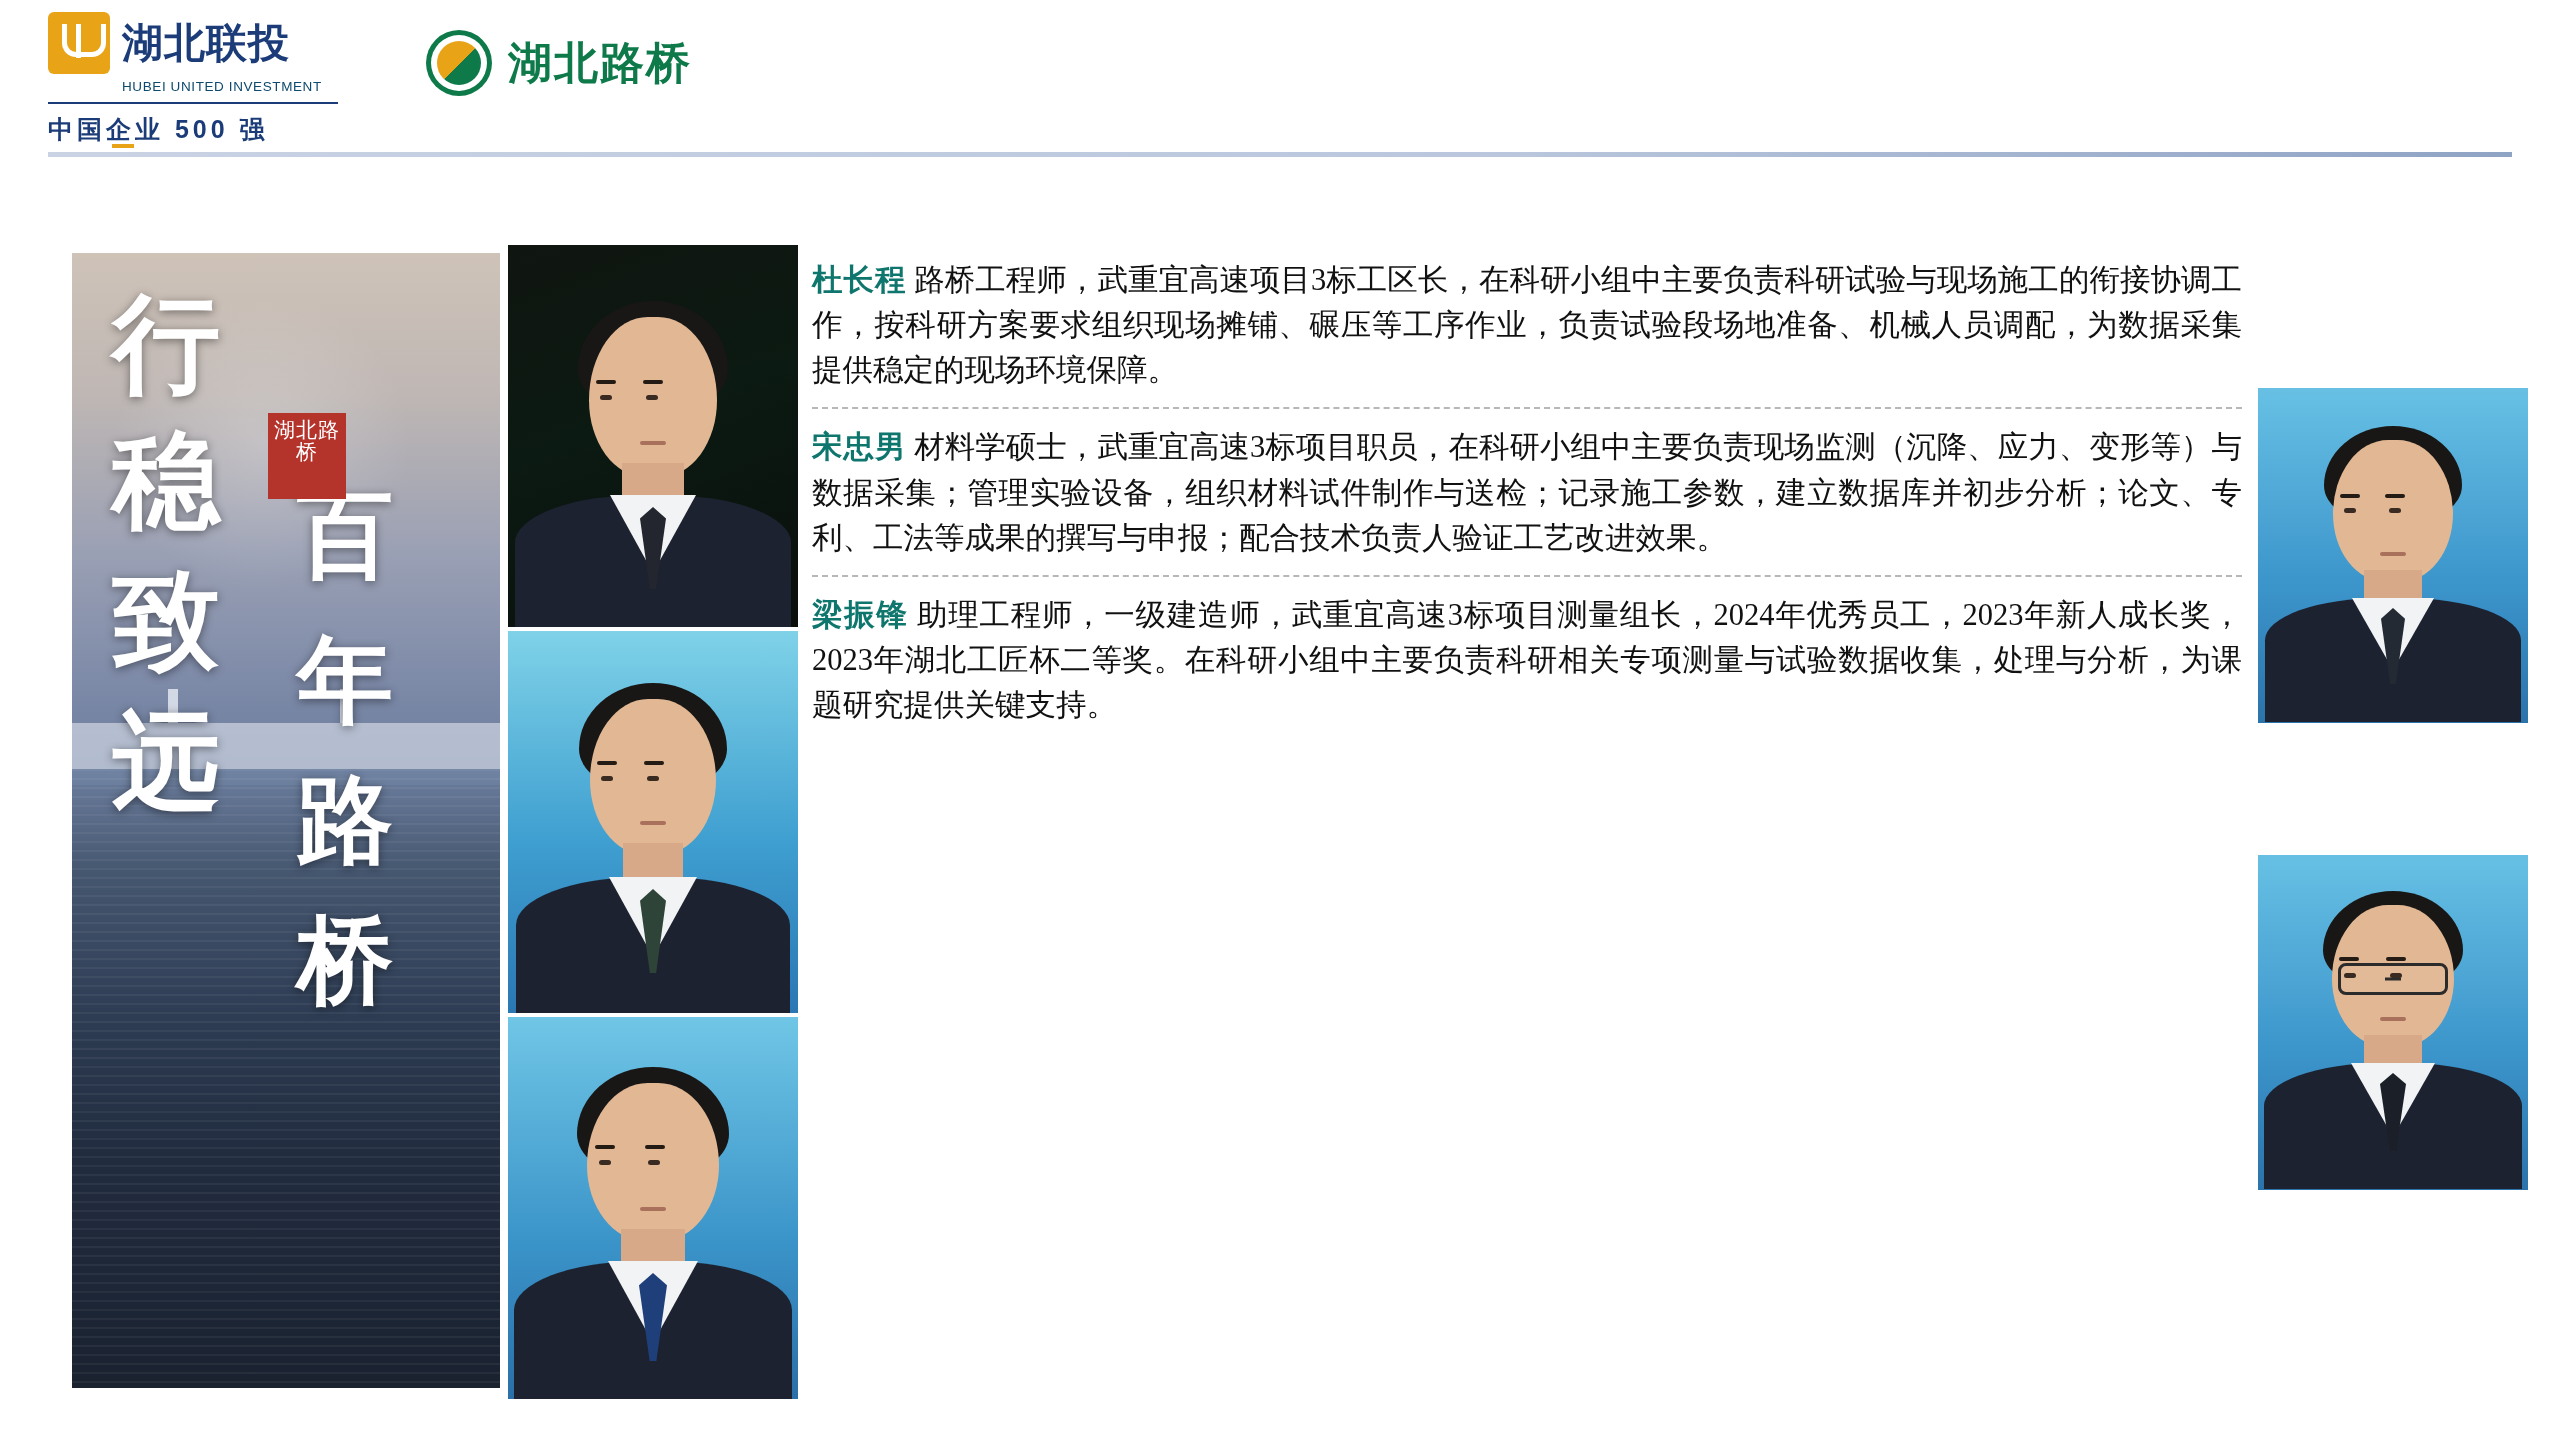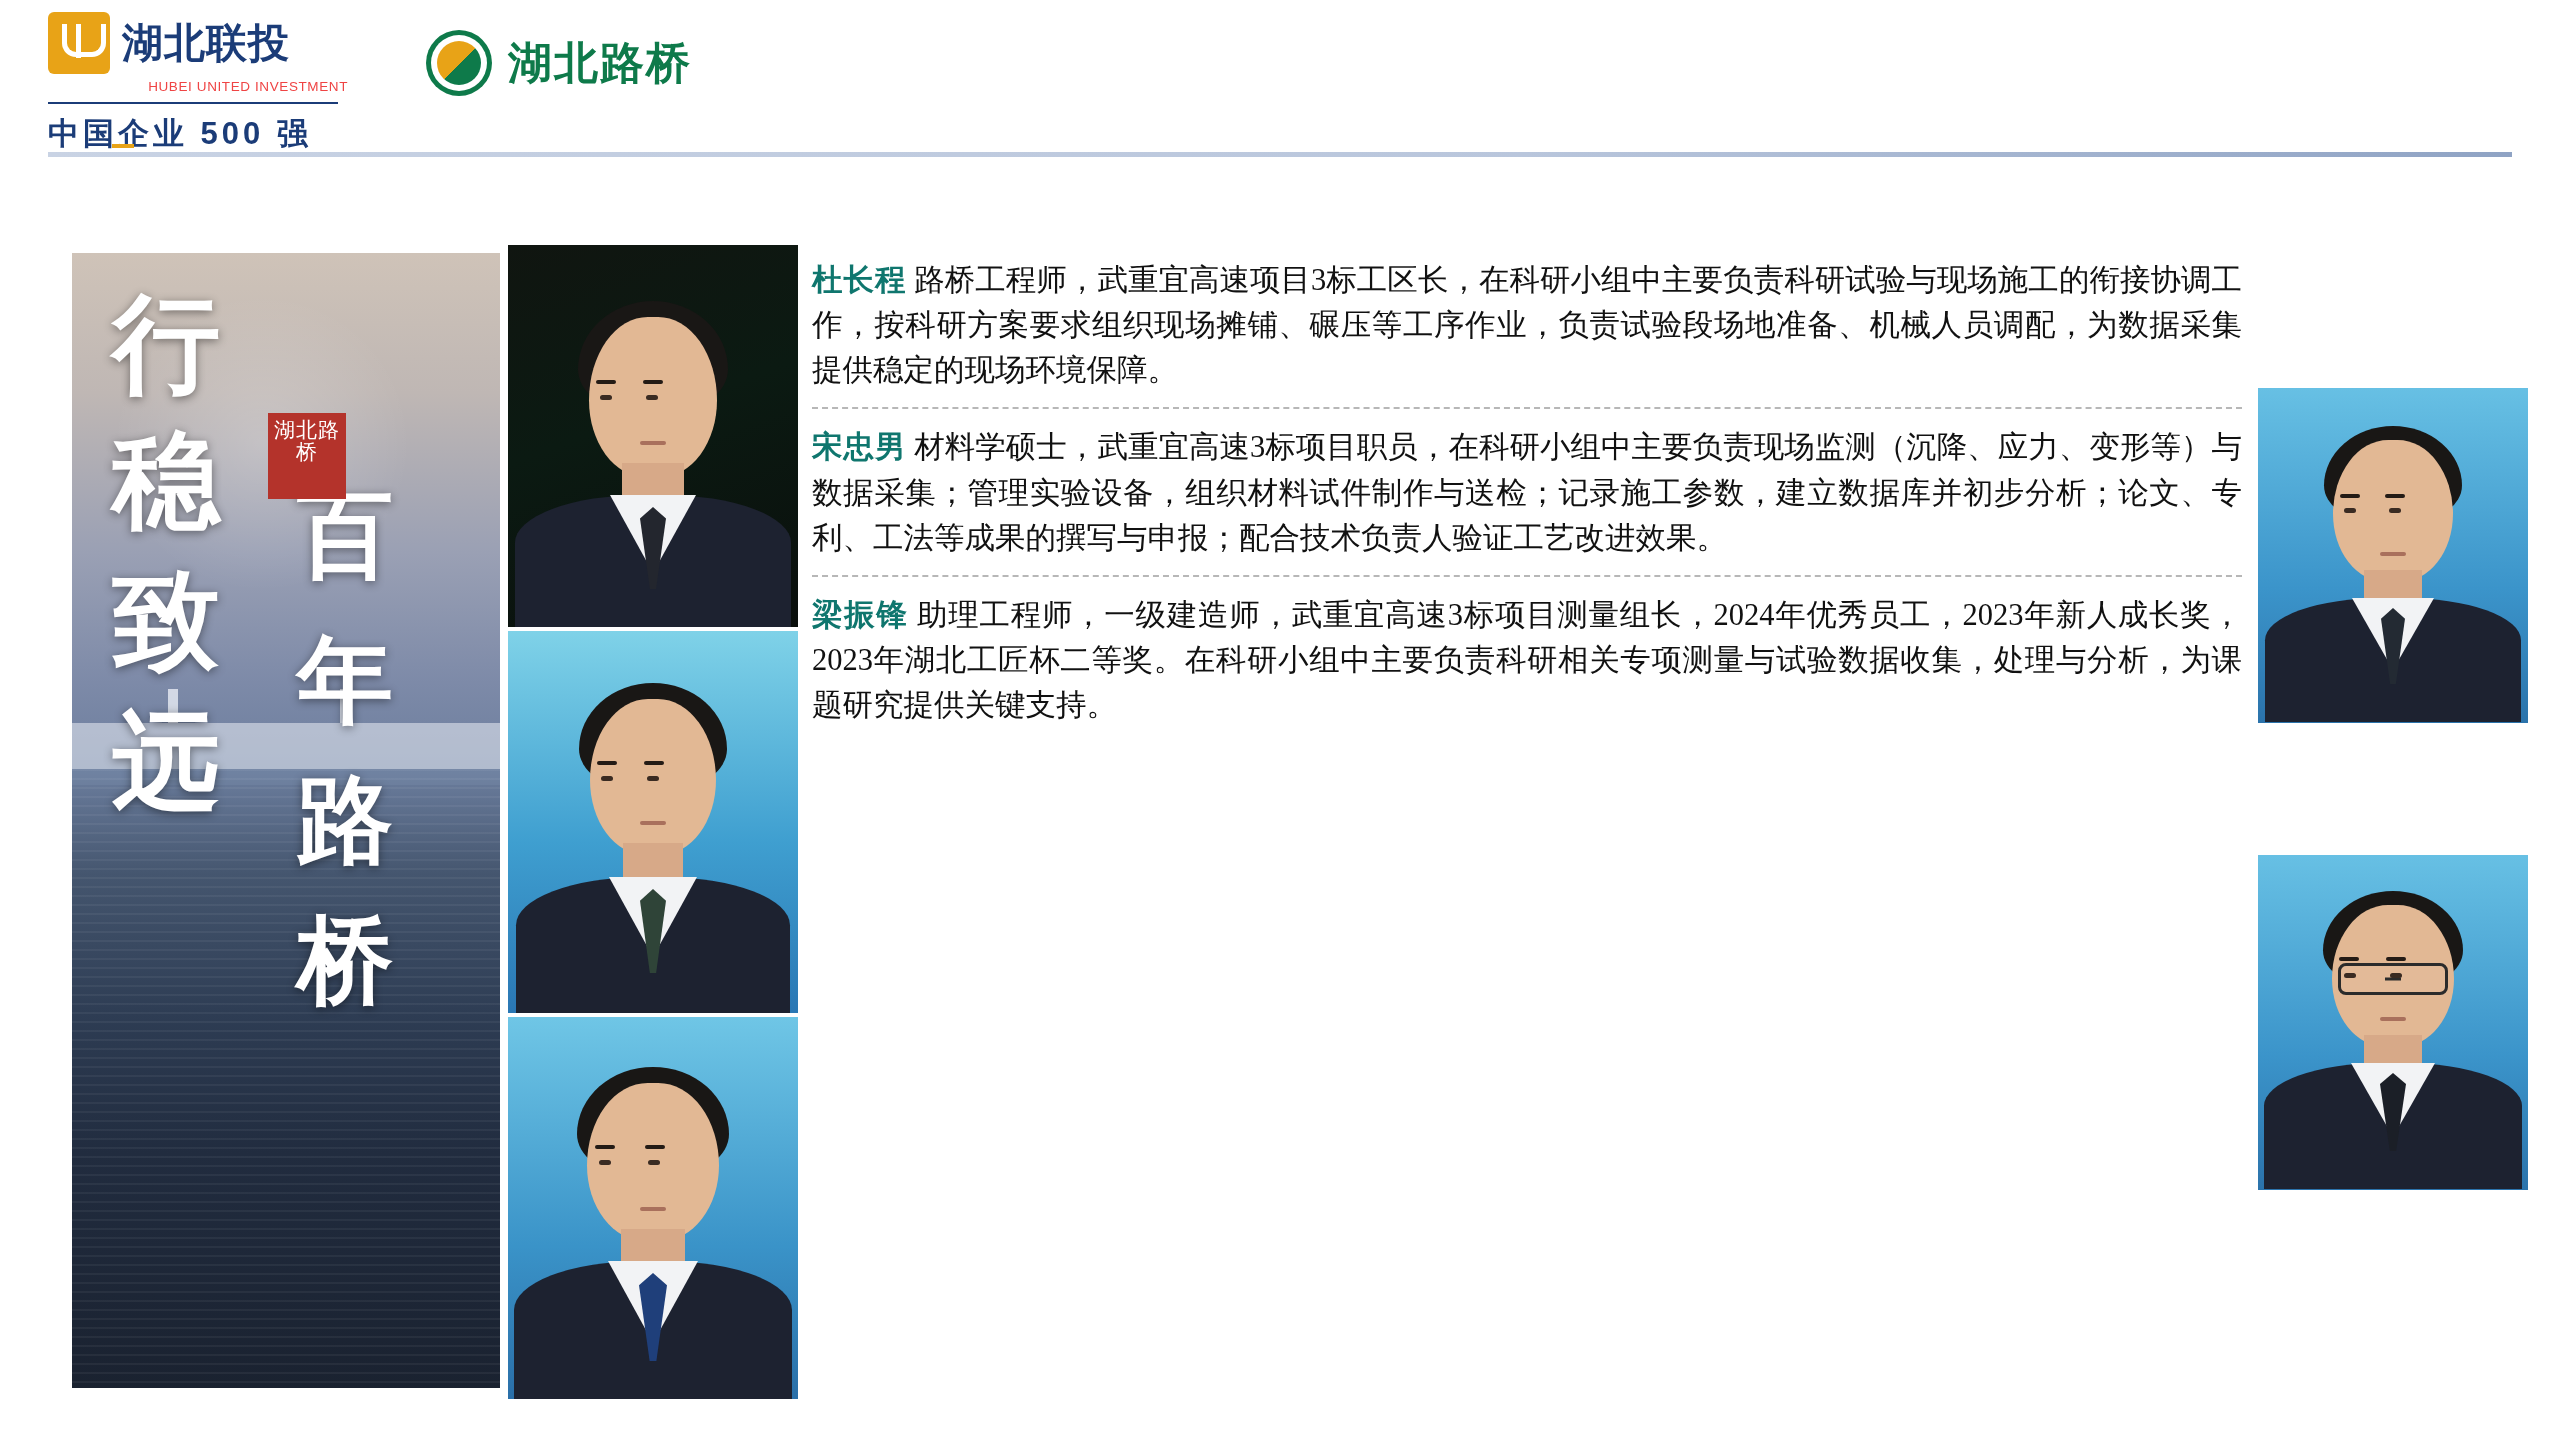--- a/index.html
+++ b/index.html
@@ -63,35 +63,34 @@
     font-family: "Liberation Sans", sans-serif;
     font-size: 41px;
     font-weight: bold;
     color: #1b3c78;
     letter-spacing: 1px;
     line-height: 1;
   }
   .logo-en {
     font-family: "Liberation Sans", sans-serif;
     font-size: 13.5px;
-    color: #ef4444;
+    color: #0c4a6e;
     letter-spacing: 0.6px;
     margin-top: 5px;
     margin-left: 74px;
-    text-align: right;
   }
   .logo-divider {
     width: 290px;
     height: 2px;
     background: #1b3c78;
     margin-top: 8px;
   }
   .logo-sub {
     font-family: "Liberation Sans", sans-serif;
-    font-size: 31px;
+    font-size: 25px;
     font-weight: bold;
     color: #1b3c78;
     letter-spacing: 4px;
     margin-top: 9px;
     position: relative;
   }
   .logo-sub .underline-accent {
     position: absolute;
     left: 64px; top: 31px;
     width: 22px; height: 4px;

